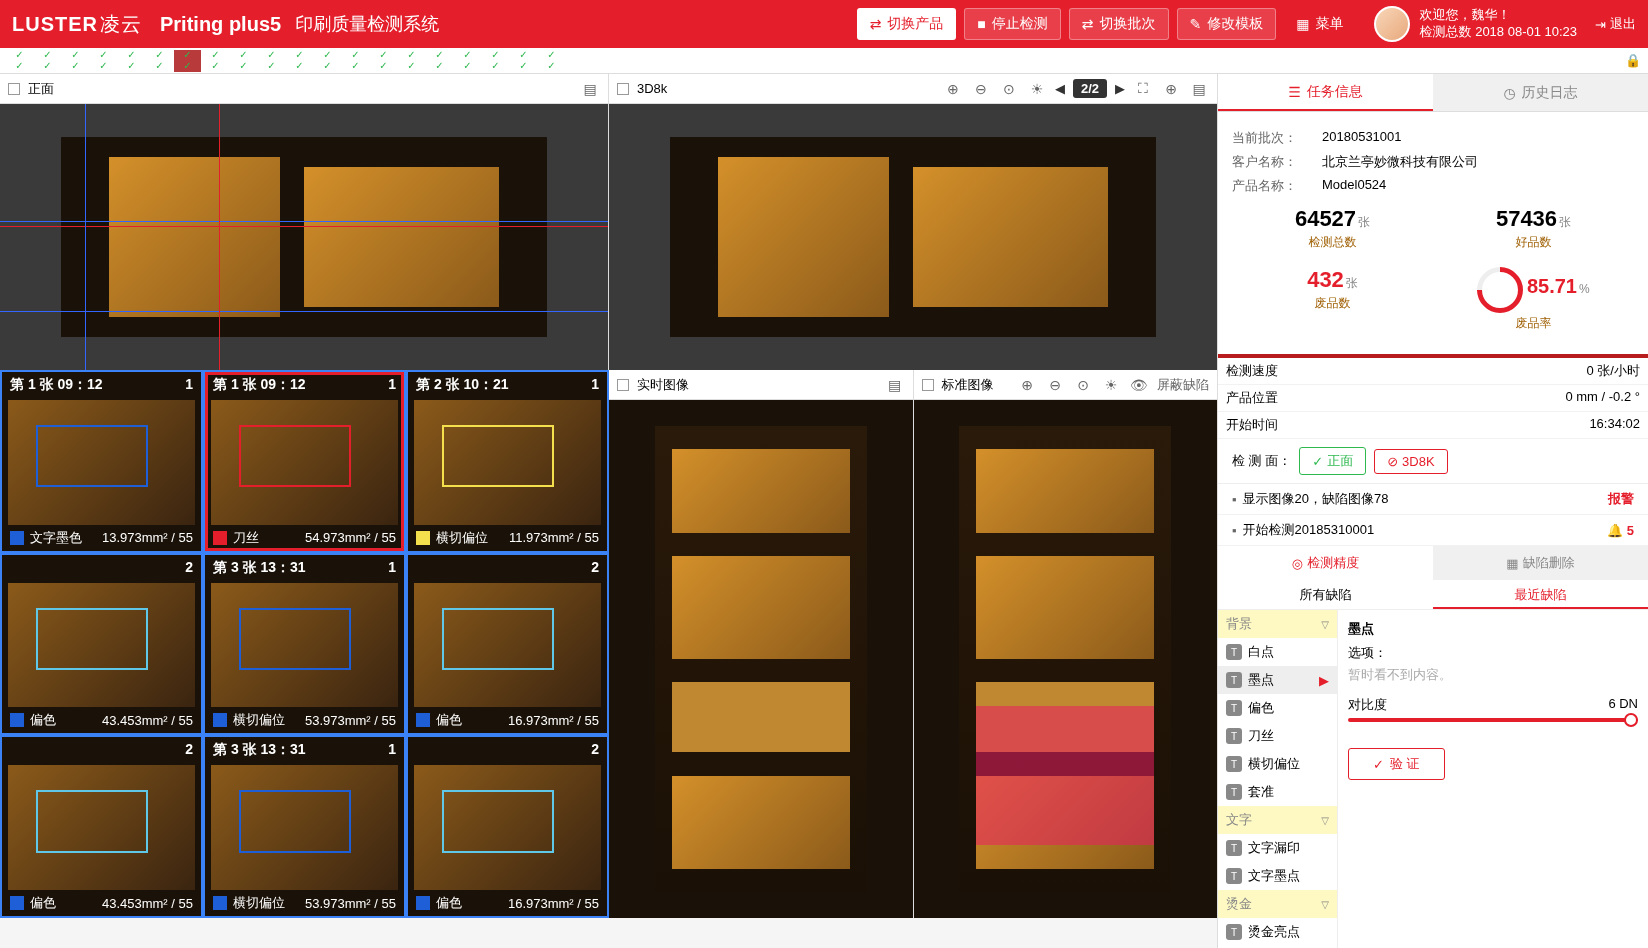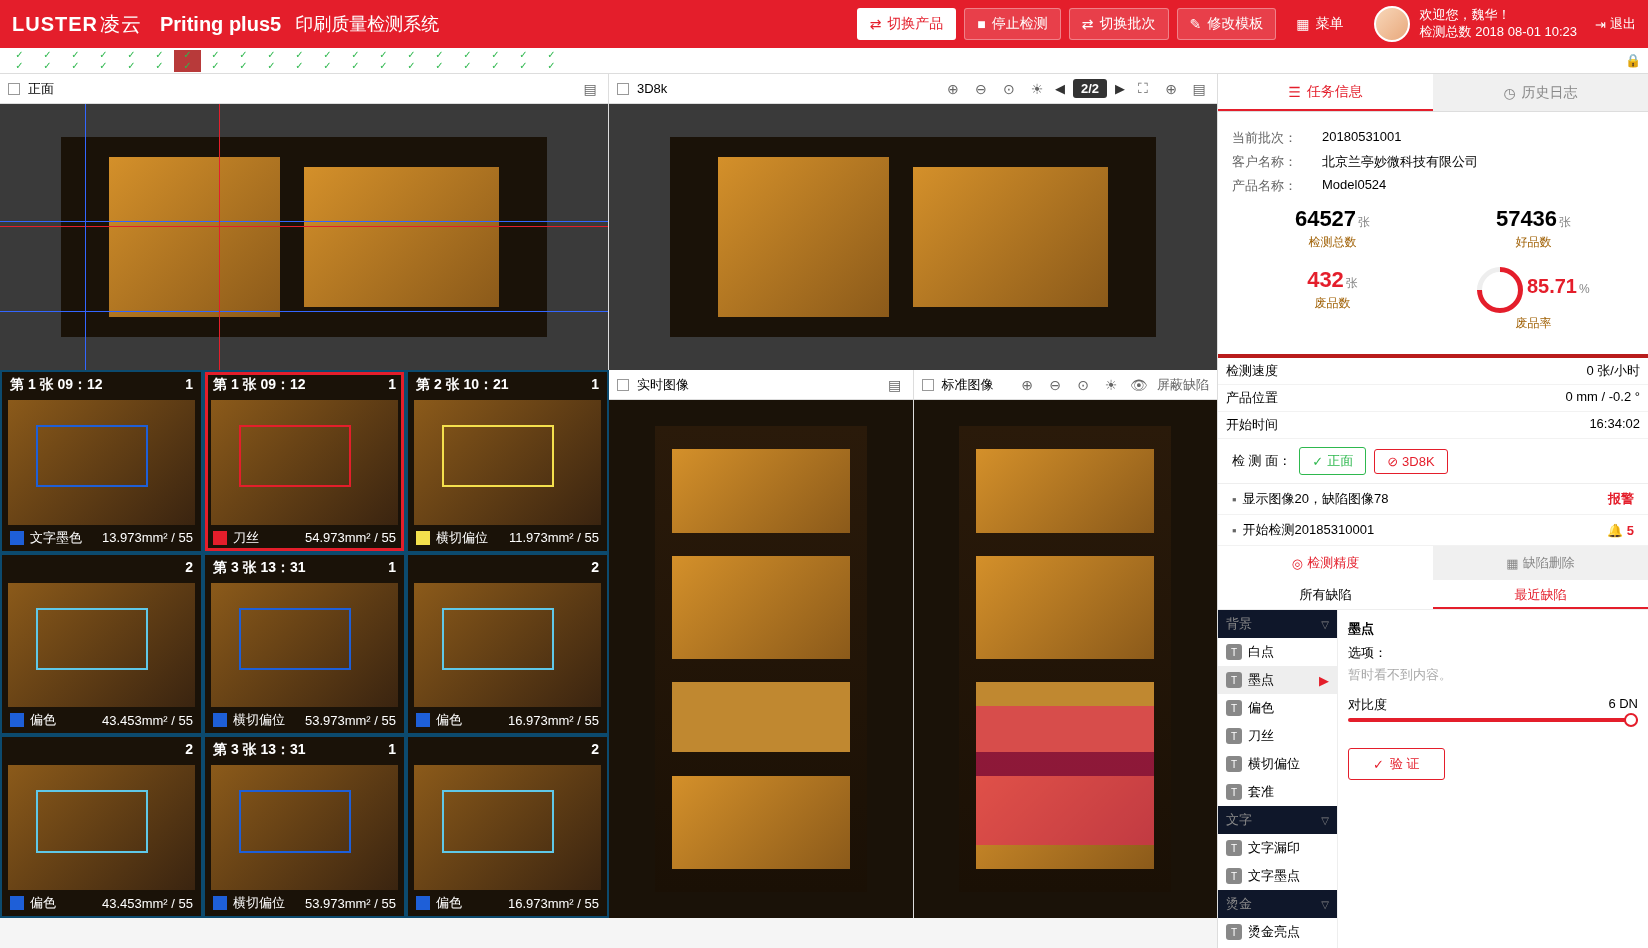--- a/index.html
+++ b/index.html
@@ -44,21 +44,21 @@
 .preview-pane:last-child { border-right: none; }
 .preview-body { flex: 1; background: #3a3a3a; position: relative; display: flex; align-items: center; justify-content: center; }
 .mock-print { width: 80%; height: 75%; background: #1a1208; position: relative; overflow: hidden; }
 .mock-print .gold-block { position: absolute; background: linear-gradient(135deg,#d4902a,#8b5a1a); }
 .cross-h { position: absolute; left: 0; right: 0; height: 1px; background: #3366ff; }
 .cross-v { position: absolute; top: 0; bottom: 0; width: 1px; background: #e41e2b; }
 .cross-h.red { background: #e41e2b; }
 .cross-v.blue { background: #3366ff; }
 
 
-.defect-grid { display: grid; grid-template-columns: repeat(3, 1fr); gap: 4px; background: #0c4a6e; padding: 2px; height: 548px; overflow: hidden; }
+.defect-grid { display: grid; grid-template-columns: repeat(3, 1fr); gap: 4px; background: #3b82f6; padding: 2px; height: 548px; overflow: hidden; }
 .defect-cell { background: #1a1208; position: relative; overflow: hidden; }
 .defect-cell.active { outline: 3px solid #e41e2b; outline-offset: -3px; }
 .dc-top { position: absolute; top: 4px; left: 8px; right: 8px; color: #fff; font-size: 14px; display: flex; justify-content: space-between; font-weight: bold; }
 .dc-bot { position: absolute; bottom: 4px; left: 8px; right: 8px; color: #fff; font-size: 13px; display: flex; align-items: center; gap: 6px; }
 .dc-bot .sw { width: 14px; height: 14px; }
 .dc-img { position: absolute; top: 28px; bottom: 26px; left: 6px; right: 6px; background: linear-gradient(135deg,#8b5a1a,#3a2410); }
 .dc-box { position: absolute; border: 2px solid; }
 
 
 .compare-row { display: flex; height: 548px; }
@@ -97,21 +97,21 @@
 .sub-tab.active { color: #e41e2b; }
 .sub-tab.inactive { background: #f0f0f0; color: #888; }
 .mini-tabs { display: flex; height: 30px; border-bottom: 1px solid #eee; }
 .mini-tab { flex: 1; text-align: center; line-height: 30px; font-size: 13px; cursor: pointer; }
 .mini-tab.active { color: #e41e2b; border-bottom: 2px solid #e41e2b; }
 
 
 .defect-panel { display: flex; flex: 1; overflow: hidden; }
 .dt-list { width: 120px; border-right: 1px solid #eee; overflow-y: auto; }
 .dt-item { display: flex; align-items: center; gap: 6px; padding: 5px 8px; font-size: 13px; cursor: pointer; }
-.dt-item.hdr { background: #0f172a; color: #888; justify-content: space-between; }
+.dt-item.hdr { background: #fef9c3; color: #888; justify-content: space-between; }
 .dt-item.sel { background: #eee; }
 .dt-ic { width: 16px; height: 16px; border-radius: 3px; background: #888; display: flex; align-items: center; justify-content: center; color: #fff; font-size: 10px; }
 .dt-detail { flex: 1; padding: 10px; font-size: 13px; }
 .slider-row { margin: 12px 0; }
 .slider-row .sl-hdr { display: flex; justify-content: space-between; font-size: 13px; margin-bottom: 4px; }
 .slider { height: 4px; background: #e41e2b; border-radius: 2px; position: relative; }
 .slider .knob { position: absolute; right: 0; top: -5px; width: 14px; height: 14px; border-radius: 50%; background: #fff; border: 2px solid #e41e2b; }
 .verify-btn { border: 1px solid #e41e2b; color: #e41e2b; padding: 6px 24px; border-radius: 3px; margin-top: 14px; display: inline-flex; align-items: center; gap: 6px; cursor: pointer; }
 .chev { font-size: 10px; color: #888; }
 </style>

